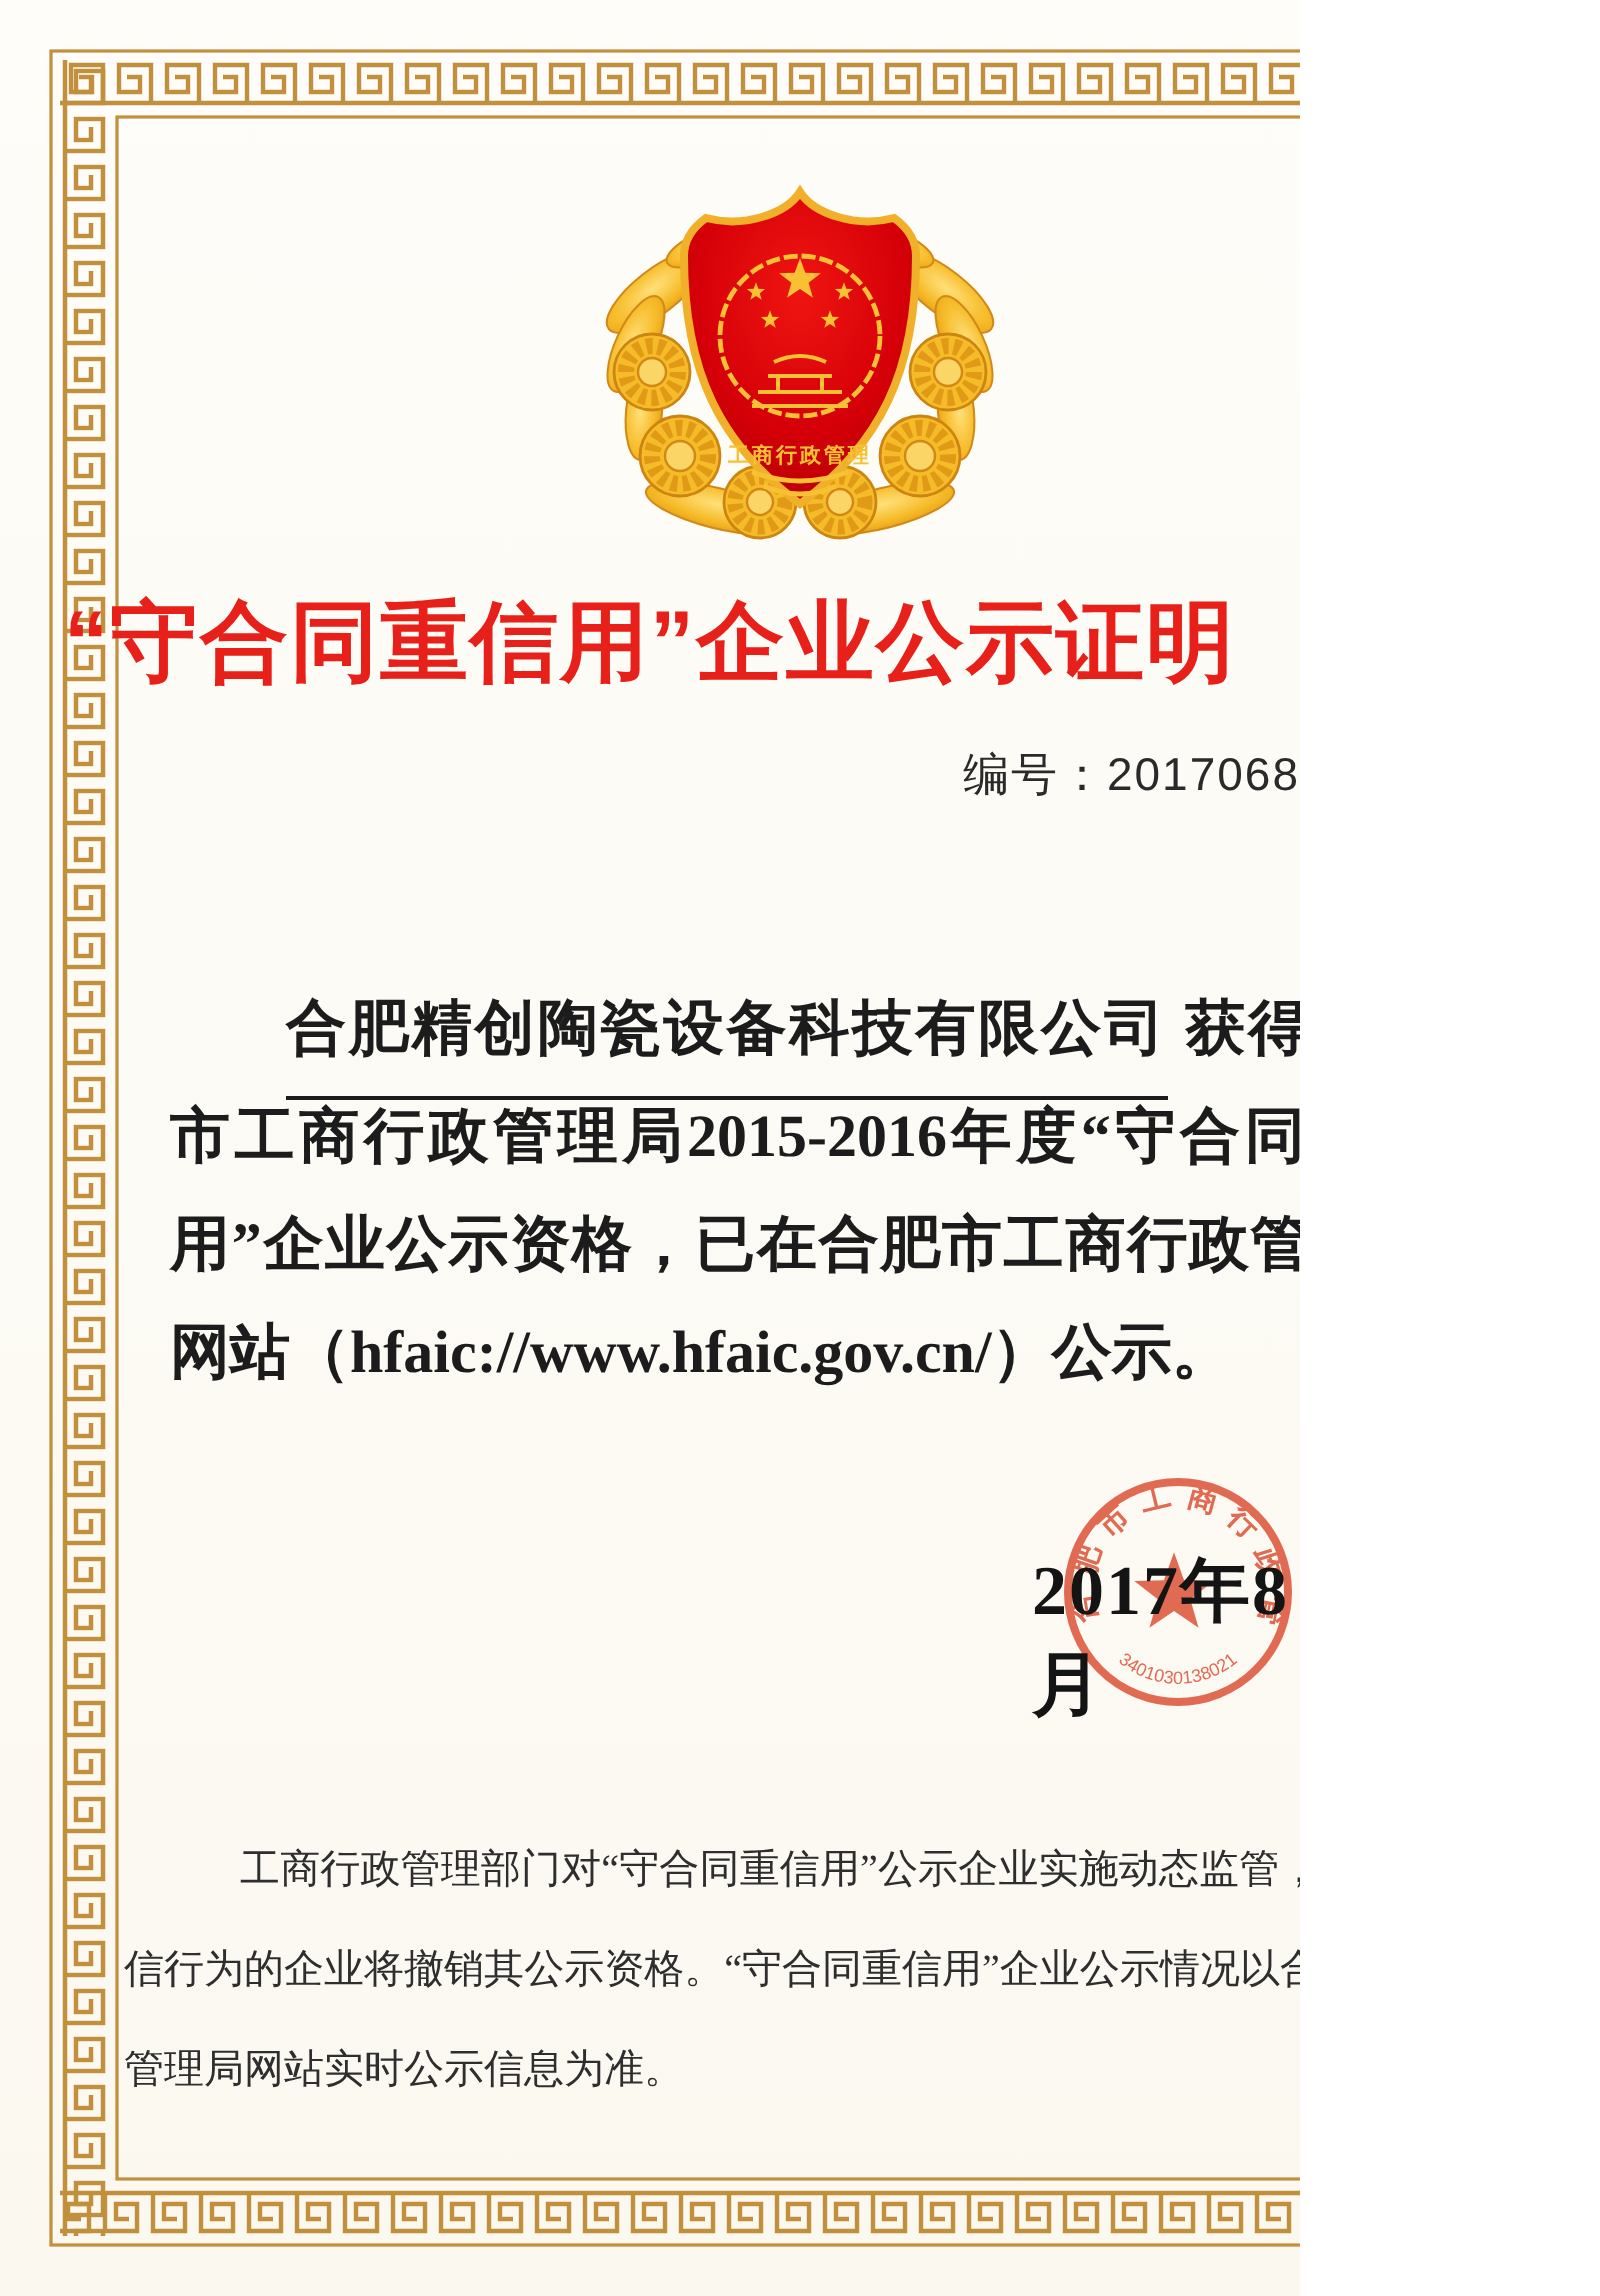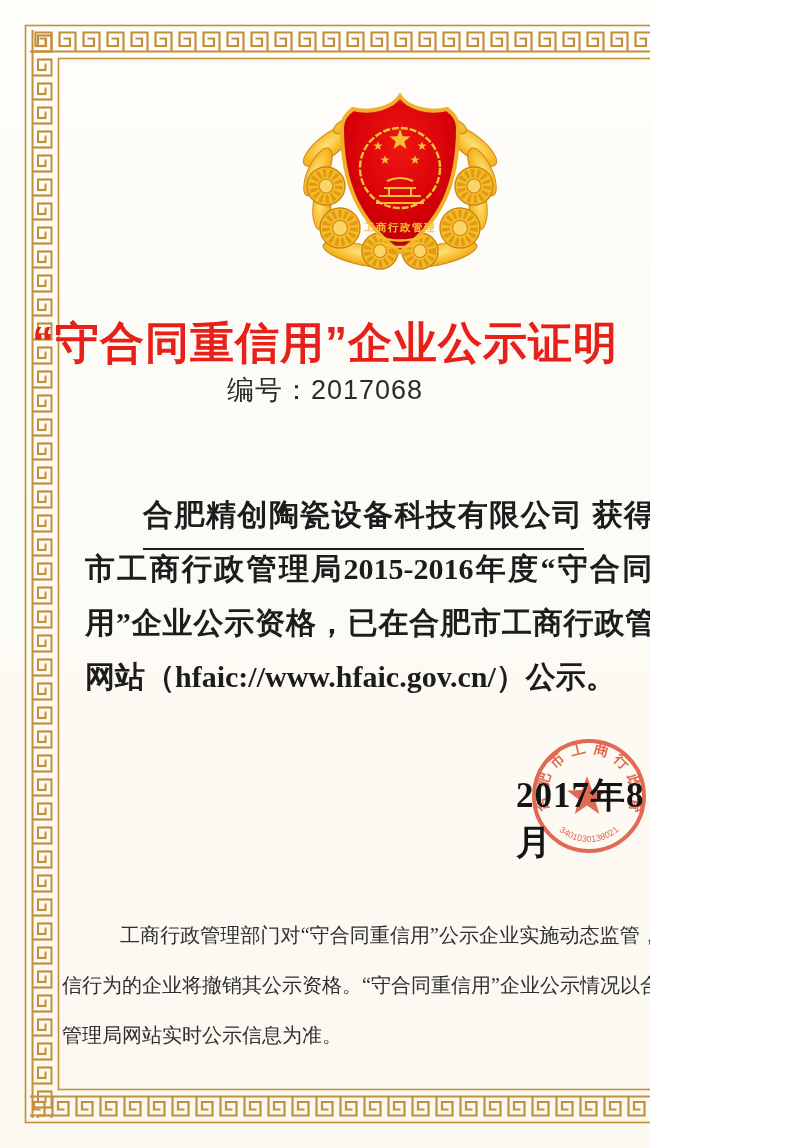--- a/index.html
+++ b/index.html
@@ -7,29 +7,29 @@
   #page{
     position:relative;
     width:650px;height:1148px;
     background:linear-gradient(#fefdf9,#fbf8f0);
     overflow:hidden;
     font-family:"Liberation Sans",sans-serif;
   }
   #frame{position:absolute;left:0;top:0;z-index:1;}
   .emblem{position:absolute;left:292px;top:84px;width:216px;height:186px;z-index:2;}
   .title{
-    position:absolute;left:0;right:0;top:314px;
+    position:absolute;left:0;right:0;top:292px;
     text-align:center;
     font-family:"Liberation Sans",sans-serif;
     font-weight:bold;font-size:44px;letter-spacing:1px;
     color:#e7211a;z-index:2;
   }
   .serial{
     position:absolute;left:0;right:0;top:372px;
-    text-align:center;font-size:27px;color:#2a2a2a;
+    text-align:right;font-size:23px;color:#2a2a2a;
     font-family:"Liberation Sans",sans-serif;letter-spacing:1px;z-index:2;
   }
   .body-par{
     position:absolute;left:85px;top:458px;width:632px;
     font-family:"Liberation Serif",serif;
     font-size:30px;font-weight:bold;color:#1c1c1c;
     line-height:54px;text-align:justify;text-indent:58px;z-index:2;
   }
   .company{
     font-weight:600;

